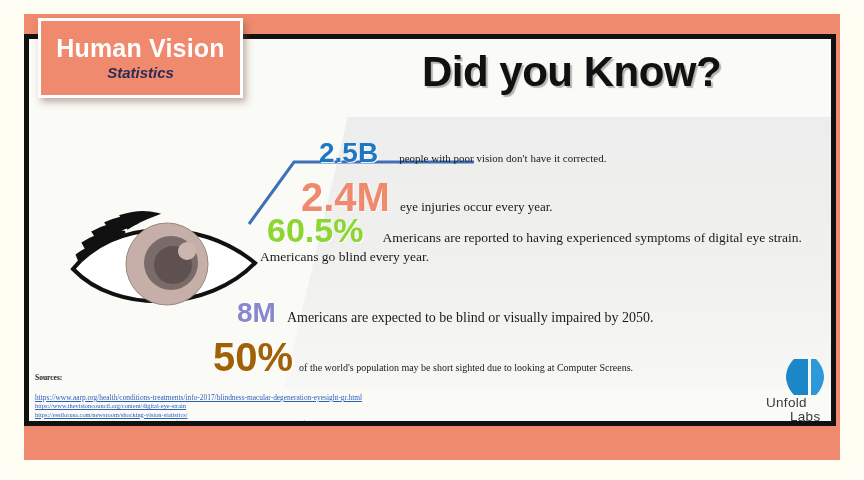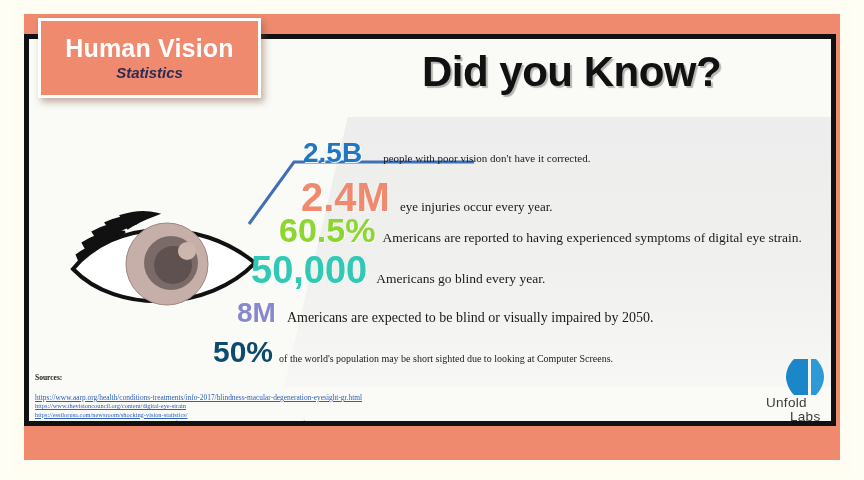--- a/index.html
+++ b/index.html
@@ -39,21 +39,21 @@
 
   
   .slant-panel{
     position:absolute;left:255px;top:78px;width:580px;height:270px;
     background:linear-gradient(180deg,#EDEDED 0%,#F0F0EE 55%,#F7F7F5 100%);
     clip-path:polygon(11% 0%, 100% 0%, 100% 100%, 0% 100%);
   }
 
   
   .header-card{
-    position:absolute;left:38px;top:18px;width:223px;height:80px;
+    position:absolute;left:38px;top:18px;width:205px;height:80px;
     background:#F08A6E;
     border:3px solid #FFFFFF;
     box-shadow:3px 4px 7px rgba(120,80,60,.45);
     box-sizing:border-box;
     display:flex;flex-direction:column;align-items:center;justify-content:center;
   }
   .header-title{
     color:#FFFFFF;font-size:25px;font-weight:bold;line-height:1.05;
     letter-spacing:.2px;
   }
@@ -82,42 +82,42 @@
   .stat-num{
     font-weight:bold;
     text-shadow:1px 1px 0 rgba(255,255,255,.9);
     white-space:nowrap;
   }
   .stat-text{
     font-family:"Liberation Serif",serif;
     color:#1A1A1A;white-space:nowrap;
   }
 
-  .r0{left:274px;top:98px;}
+  .r0{left:290px;top:98px;}
   .r0 .stat-num{font-size:28px;color:#1F77C4;}
   .r0 .stat-text{font-size:11px;margin-left:21px;}
 
   .r1{left:272px;top:136px;}
   .r1 .stat-num{font-size:40px;color:#F08A6E;}
   .r1 .stat-text{font-size:13px;margin-left:10px;}
 
-  .r2{left:250px;top:172px;}
+  .r2{left:238px;top:172px;gap:12px;}
   .r2 .stat-num{font-size:34px;color:#8CD630;}
   .r2 .stat-text{font-size:13.5px;margin-left:7px;}
 
   .r3{left:222px;top:210px;}
   .r3 .stat-num{font-size:38px;color:#30C9B5;}
   .r3 .stat-text{font-size:13.5px;margin-left:9px;}
 
   .r4{left:208px;top:258px;}
   .r4 .stat-num{font-size:28px;color:#8888CC;}
   .r4 .stat-text{font-size:14px;margin-left:11px;}
 
   .r5{left:184px;top:296px;}
-  .r5 .stat-num{font-size:30px;color:#0c4a6e;}
+  .r5 .stat-num{font-size:40px;color:#a16207;}
   .r5 .stat-text{font-size:10px;margin-left:6px;}
 
   
   .sources{position:absolute;left:6px;top:334px;width:420px;}
   .sources-label{
     font-family:"Liberation Serif",serif;
     font-size:7.5px;font-weight:bold;color:#222;margin-bottom:11px;
   }
   .src-link{
     display:block;
@@ -178,21 +178,20 @@
       </div>
       <div class="stat-row r1">
         <span class="stat-num">2.4M</span>
         <span class="stat-text">eye injuries occur every year.</span>
       </div>
       <div class="stat-row r2">
         <span class="stat-num">60.5%</span>
         <span class="stat-text">Americans are reported to having experienced symptoms of digital eye strain.</span>
       </div>
       <div class="stat-row r3">
-        <span class="stat-num">50,000</span>
         <span class="stat-text">Americans go blind every year.</span>
       </div>
       <div class="stat-row r4">
         <span class="stat-num">8M</span>
         <span class="stat-text">Americans are expected to be blind or visually impaired by 2050.</span>
       </div>
       <div class="stat-row r5">
         <span class="stat-num">50%</span>
         <span class="stat-text">of the world's population may be short sighted due to looking at Computer Screens.</span>
       </div>

